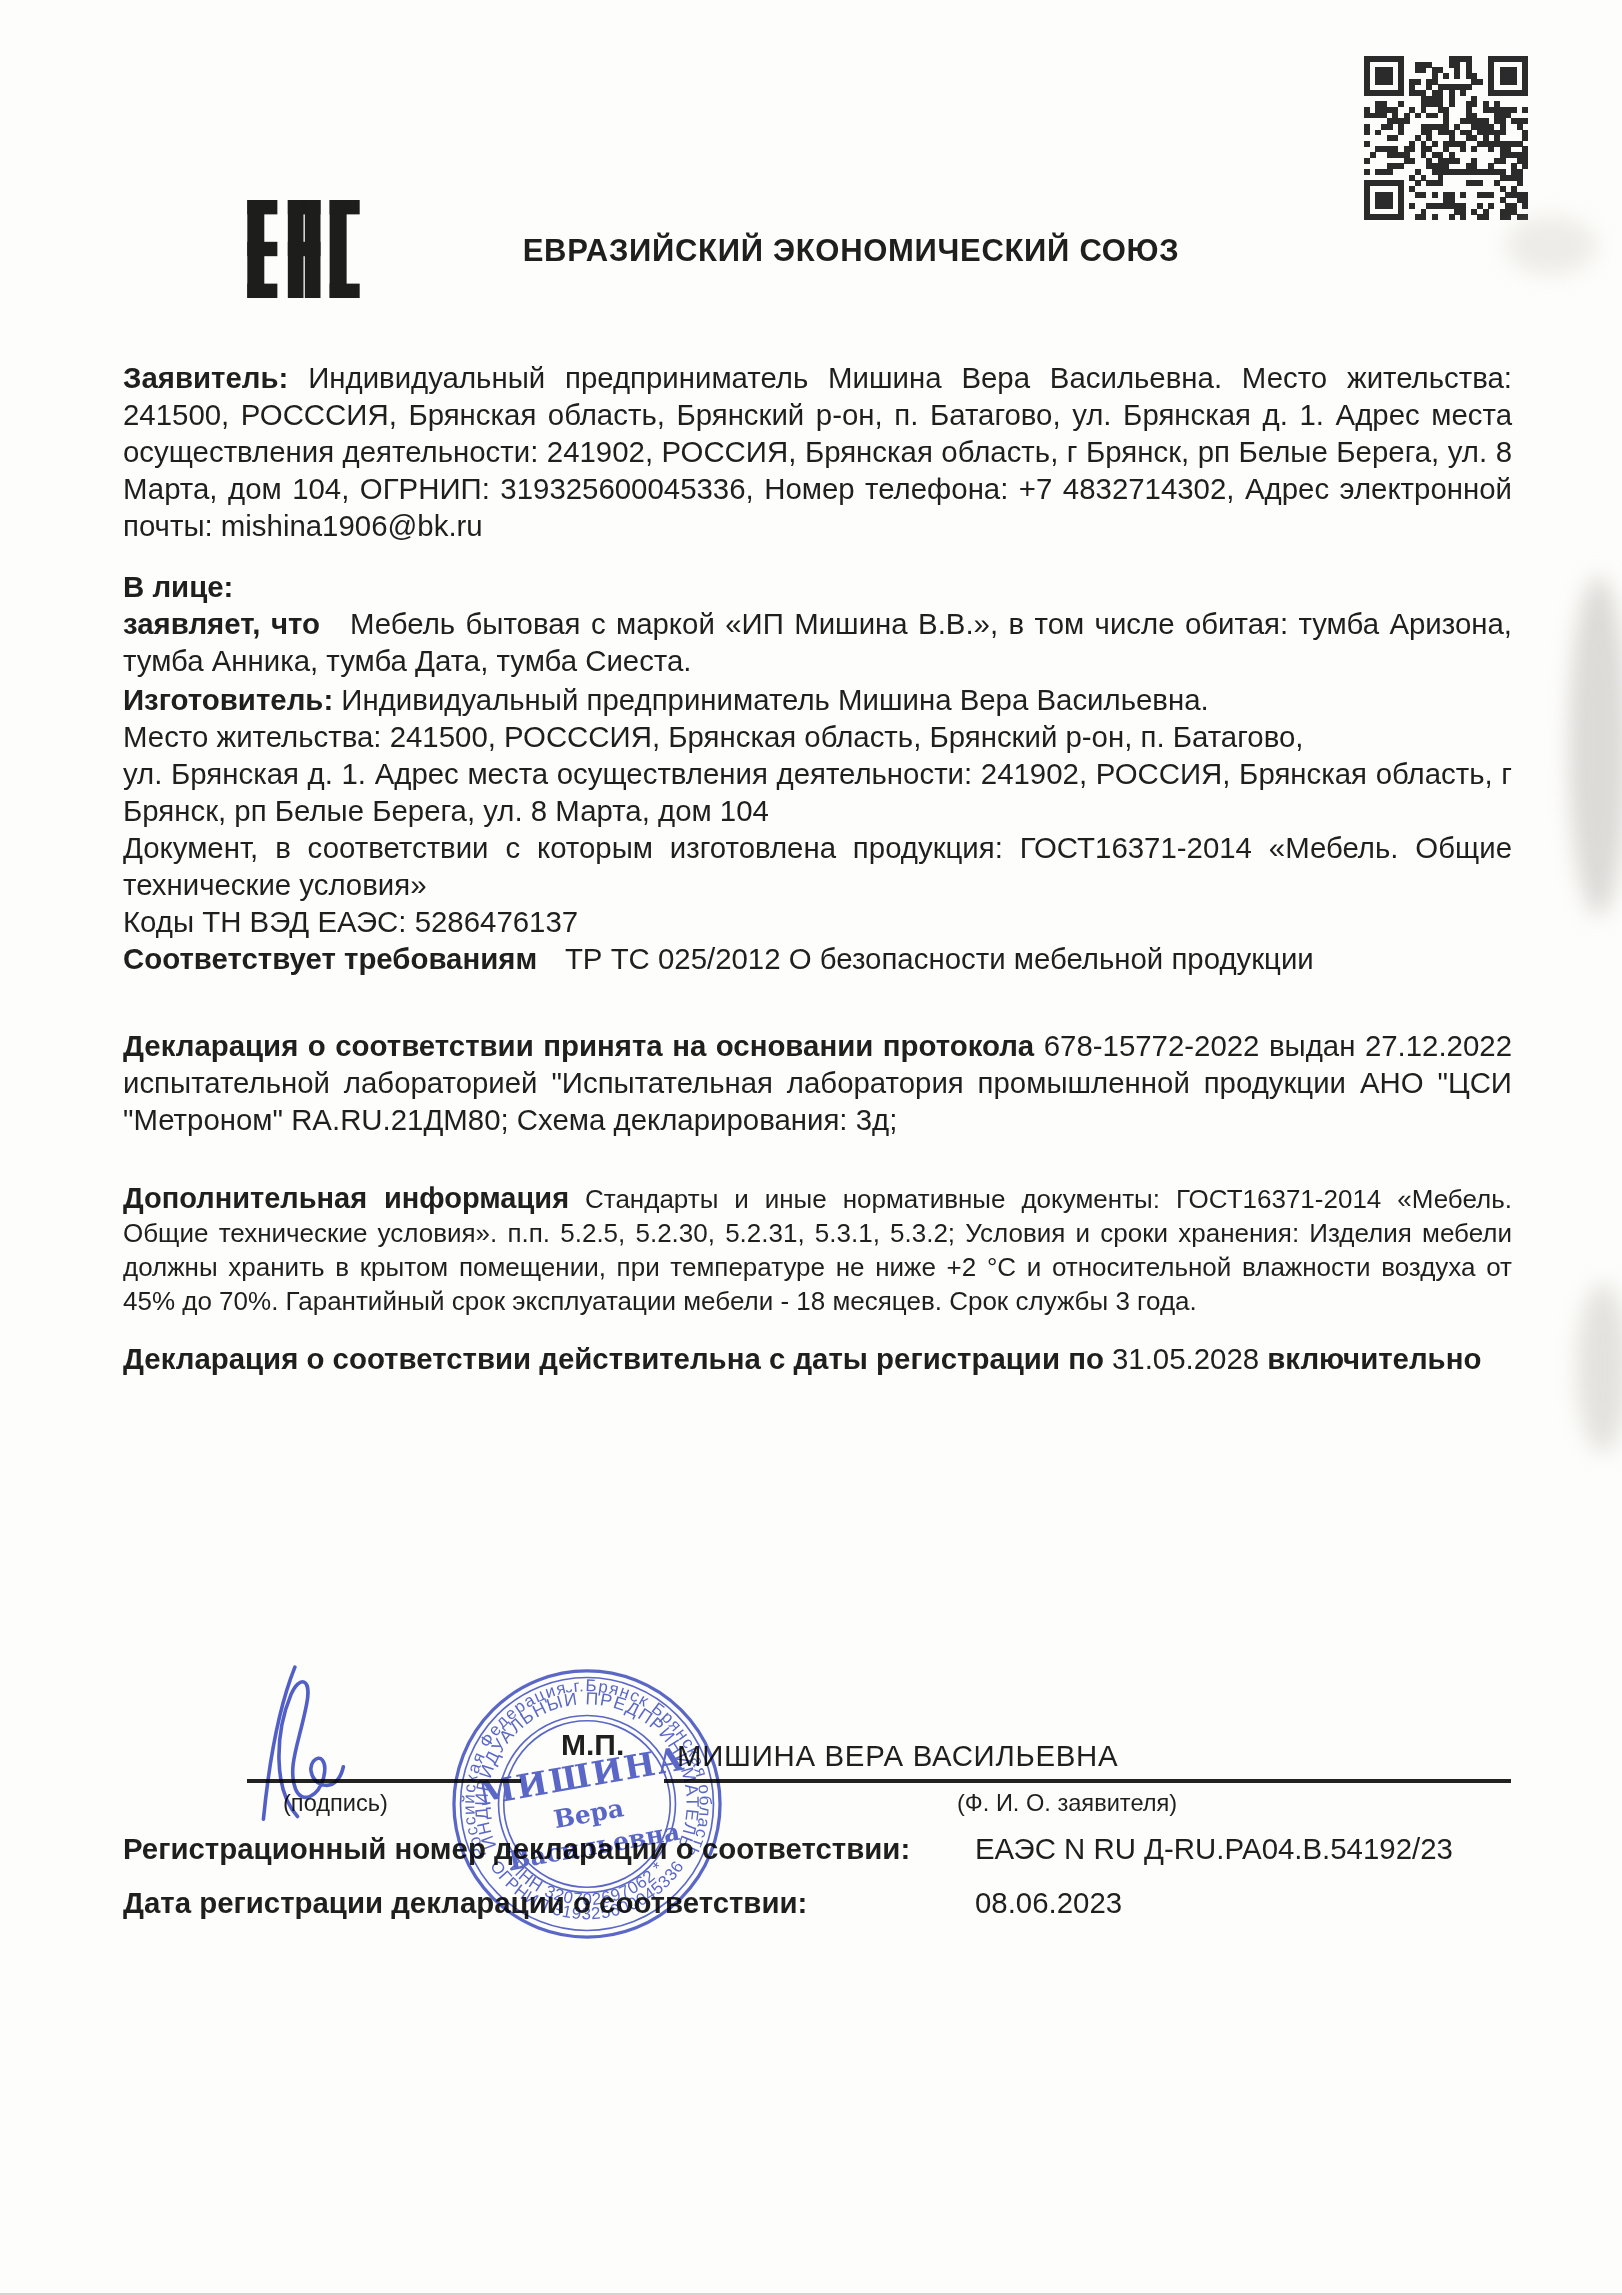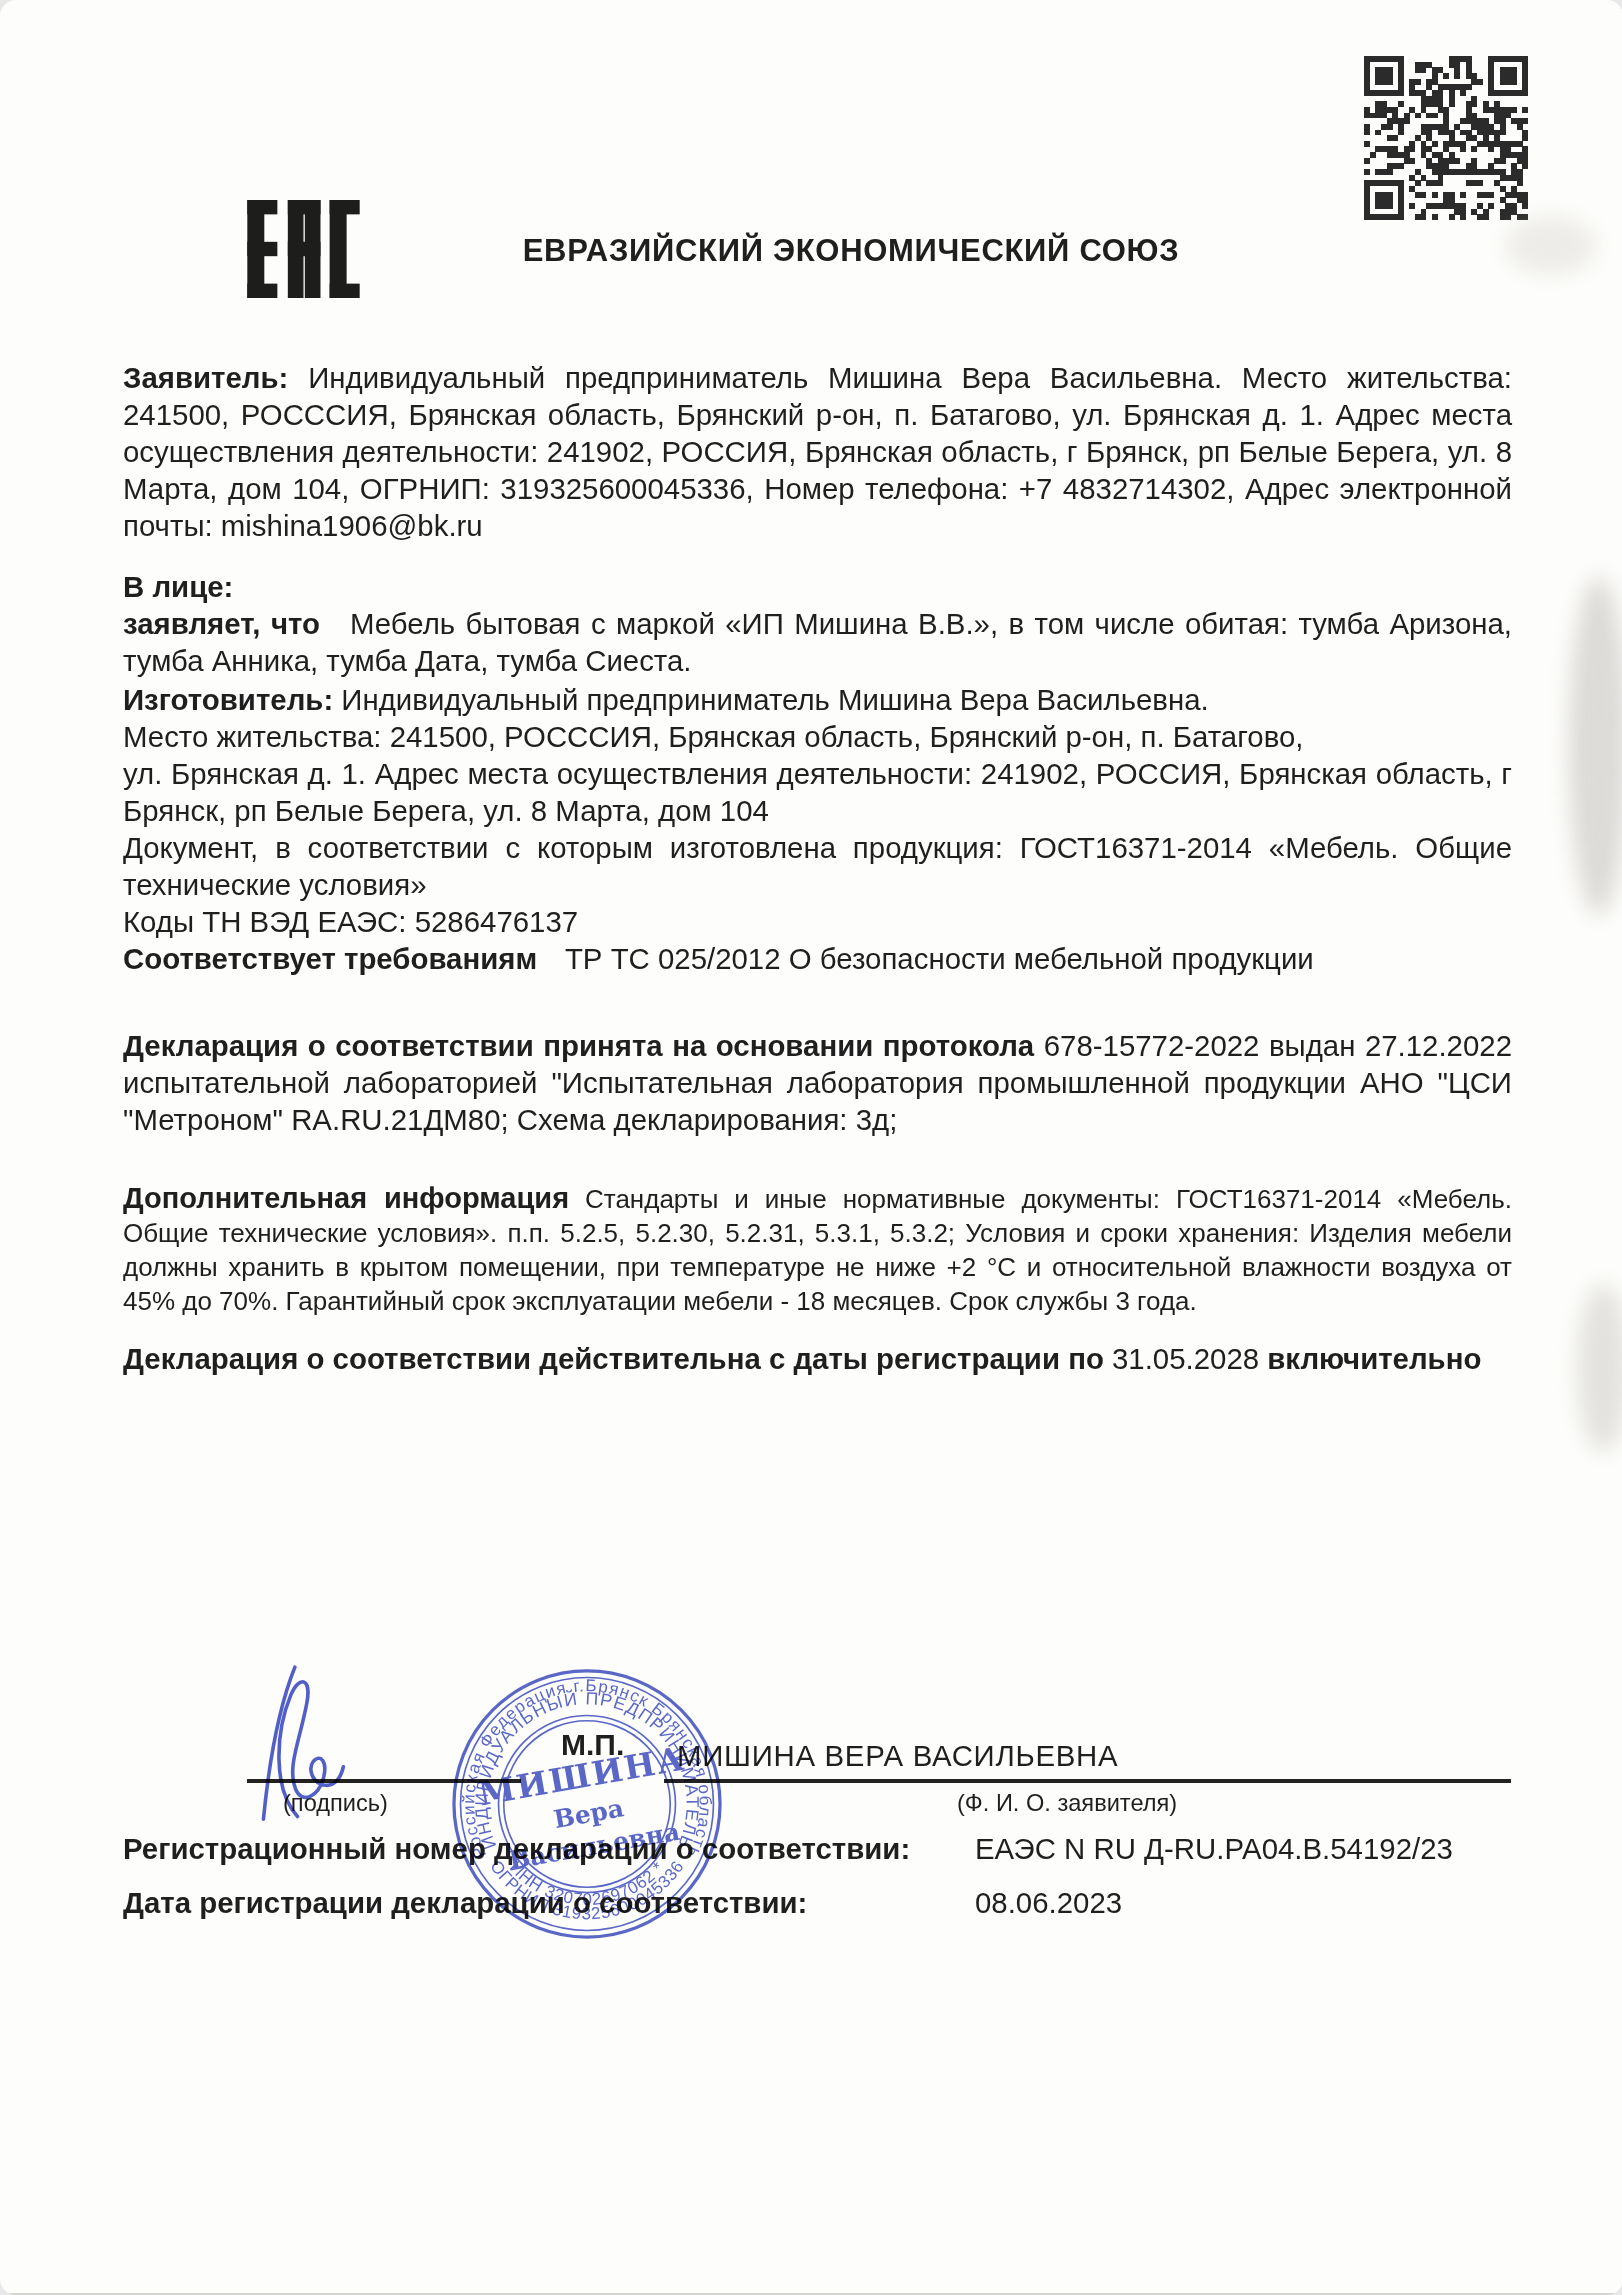--- a/index.html
+++ b/index.html
@@ -1,18 +1,18 @@
 <!DOCTYPE html>
 <html style="font-size:10.5px"><head>
 <meta charset="utf-8">
 <style>
   html,body{margin:0;padding:0;background:#e8e8e8;}
   .page{
     position:relative;width:1623px;height:2295px;background:#fdfdfb;
-    font-family:"Liberation Sans", sans-serif;color:#1f1f1f;overflow:hidden;border-radius:16px;
+    font-family:"Liberation Sans", sans-serif;color:#1f1f1f;overflow:hidden;
   }
   .col{position:absolute;left:123px;width:1389px;}
   .col p{margin:0;font-size:29.4px;line-height:37px;}
   .just{text-align:justify;}
   b{font-weight:700;}
   .gap{margin-right:19.6px;}
   .small p{font-size:26px;line-height:34px;}
   .small b{font-size:29px;}
   .title-wrap{position:absolute;left:370px;top:234px;width:962px;text-align:center;}
   .title-line{font-size:31px;font-weight:700;letter-spacing:0.7px;line-height:33px;}

